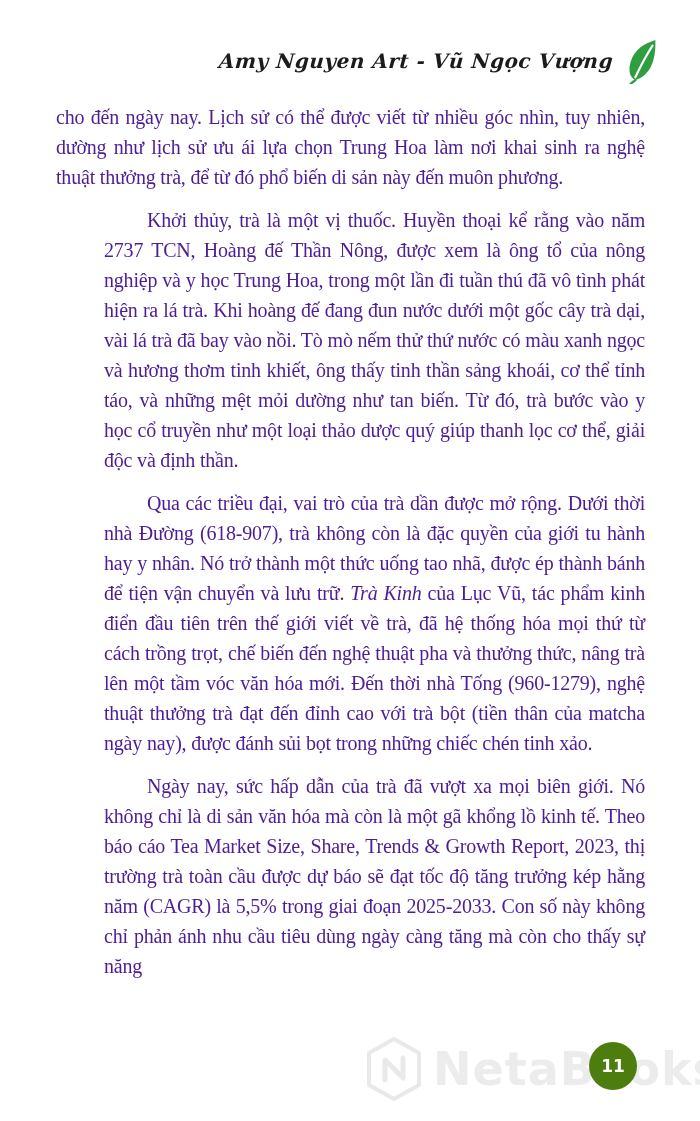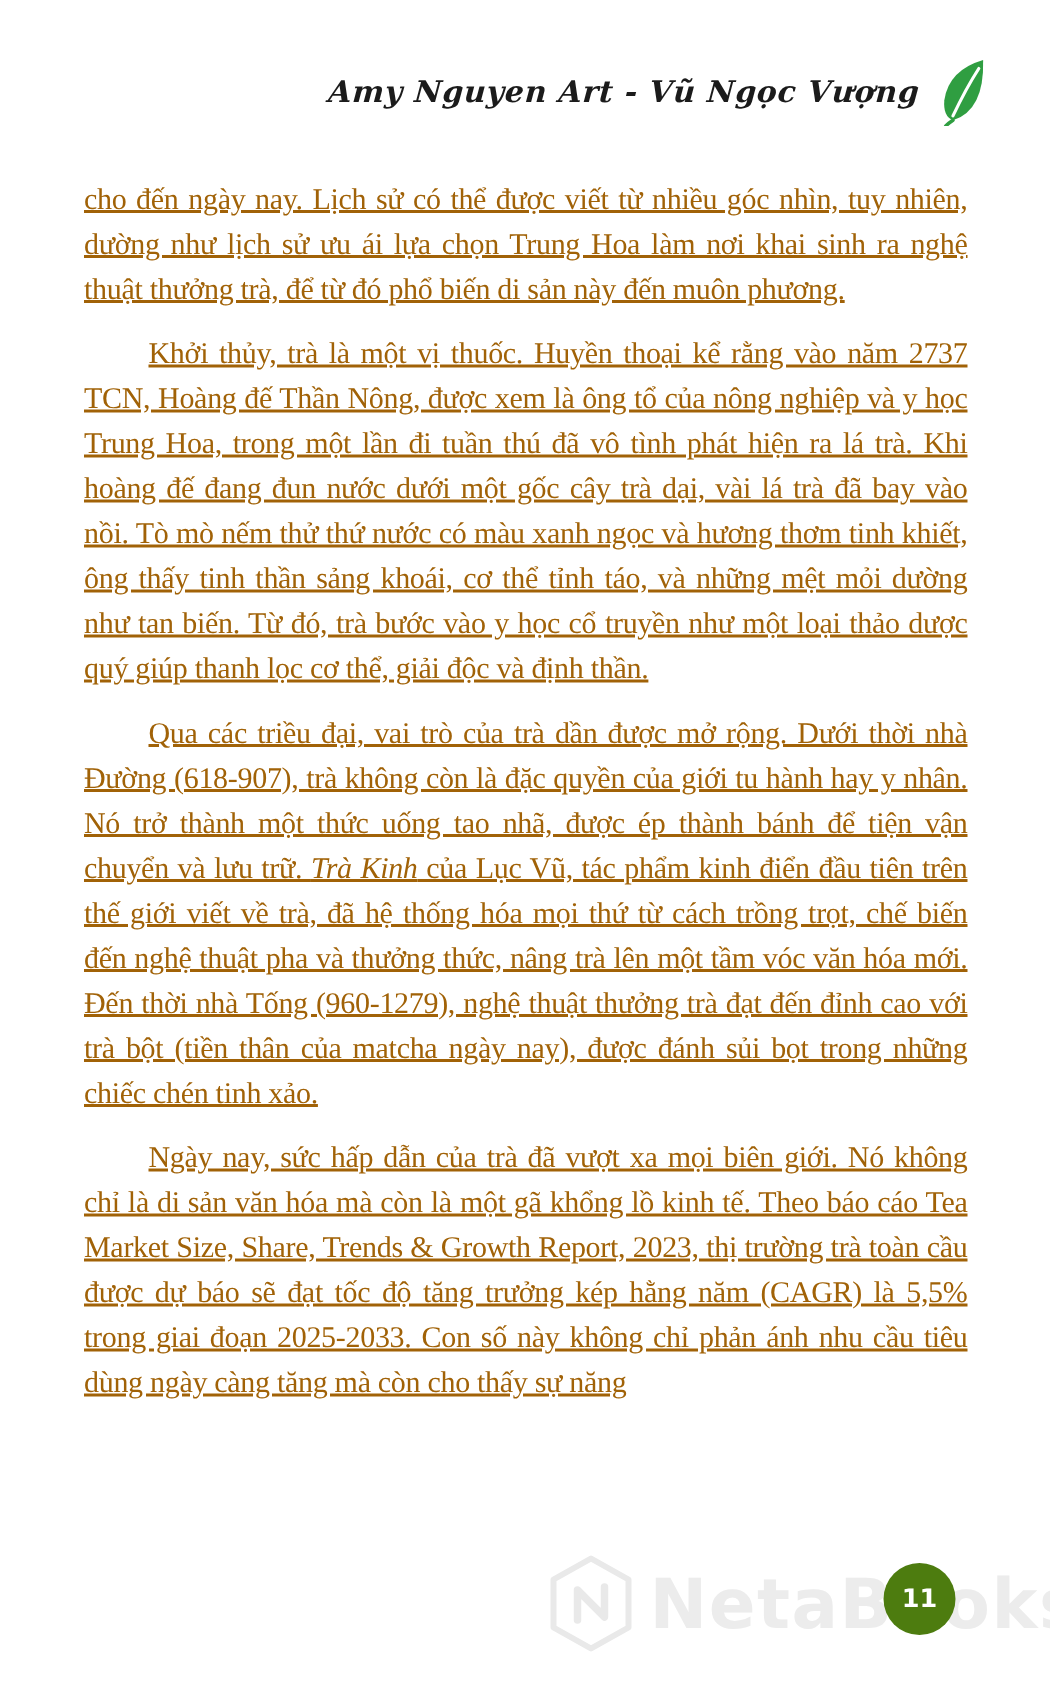--- a/index.html
+++ b/index.html
@@ -30,33 +30,32 @@
     letter-spacing: 0.5px;
     transform: skewX(-4deg);
     white-space: nowrap;
   }
   .leaf { width: 40px; height: 46px; display: block; }
 
   
   .body-text {
     position: absolute;
     left: 56px;
-    top: 118px;
+    top: 102px;
     width: 589px;
-    color: #a16207;
-    text-decoration: underline;
+    color: #4c1d95;
   }
   .body-text p {
     margin: 0 0 13px 0;
     font-size: 20px;
     line-height: 30px;
     text-align: justify;
     letter-spacing: -0.2px;
   }
-  .body-text p.indent { text-indent: 43px; }
+  .body-text p.indent { text-indent: 43px; margin-left: 48px; }
   .body-text .em { font-style: italic; }
 
   
   .watermark {
     position: absolute;
     left: 363px;
     top: 1036px;
     display: flex;
     align-items: center;
     gap: 8px;

